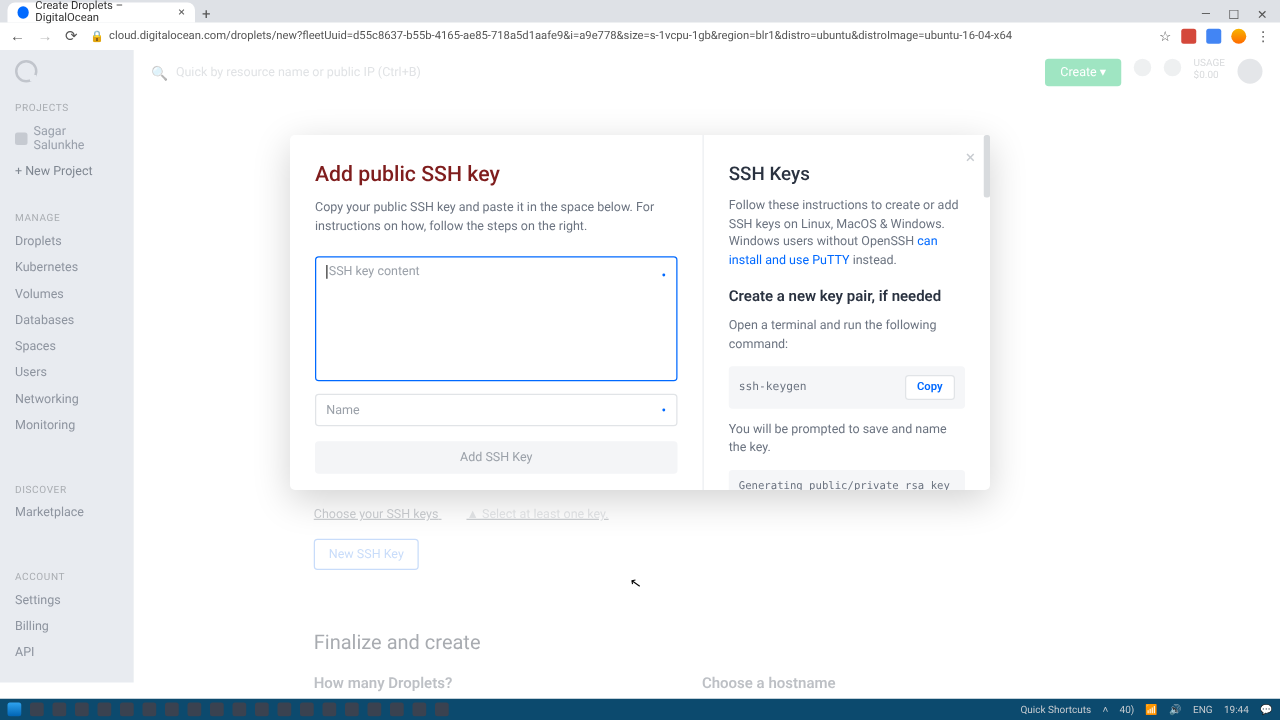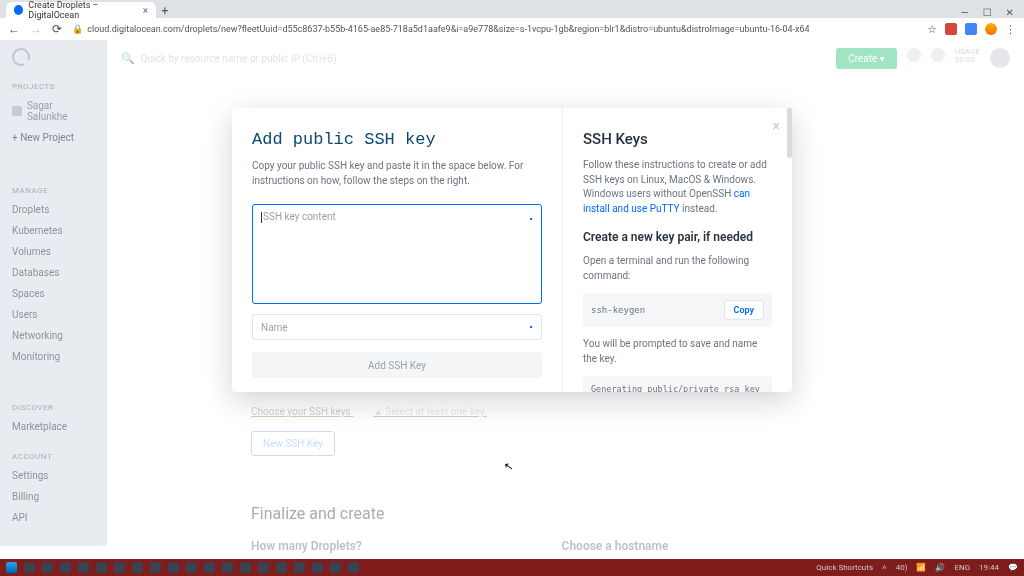--- a/index.html
+++ b/index.html
@@ -57,42 +57,42 @@
 .sub-col h4 { font-size:12px; color:#6c7481; font-weight:600; }
 .sub-col p { font-size:10px; color:#aeb3ba; margin-top:6px; max-width:260px; }
 .sub-col.wide p { max-width:380px; }
 
 
 .modal { position:absolute; left:232px; top:68px; width:560px; height:284px; background:#fff; border-radius:4px; box-shadow: 0 8px 30px rgba(0,0,0,.18); display:flex; }
 .modal-close { position:absolute; top:10px; right:12px; color:#c7cbd0; font-size:14px; }
 .m-left { width:330px; padding:22px 20px 0 20px; }
 .m-right { flex:1; border-left:1px solid #eceef1; padding:22px 20px 0 20px; overflow:hidden; position:relative; }
 .m-scroll { position:absolute; right:0; top:0; width:5px; height:50px; background:#d8dbde; border-radius:2px; }
-.m-title { font-size:17px; color:#0c4a6e; font-weight:500;font-family:Liberation Mono, monospace; }
+.m-title { font-size:17px; color:#7f1d1d; font-weight:500; }
 .m-sub { font-size:10px; color:#6c7481; margin-top:10px; line-height:1.45; }
 .m-link { color:#0069ff; }
 .textarea { width:100%; height:100px; border:1px solid #0069ff; border-radius:3px; margin-top:16px; padding:6px 8px; font-size:10px; color:#9ba1a9; position:relative; }
 .req-dot { position:absolute; right:8px; top:8px; color:#0069ff; font-size:11px; }
 .cursor { display:inline-block; width:0; height:11px; border-left:1px solid #333; vertical-align:middle; margin-right:1px;}
 .name-input { width:100%; height:26px; border:1px solid #e1e4e7; border-radius:3px; margin-top:10px; padding:0 8px; font-size:10px; color:#9ba1a9; position:relative; display:flex; align-items:center;}
 .name-input .req-dot { top:6px; }
 .add-key-btn { width:100%; height:26px; background:#f4f5f7; color:#9ba1a9; font-size:10px; margin-top:12px; display:flex; align-items:center; justify-content:center; border-radius:3px;}
 .r-title { font-size:15px; color:#2a3240; font-weight:500; }
 .r-text { font-size:10px; color:#6c7481; margin-top:10px; line-height:1.45; }
 .r-h3 { font-size:12px; color:#2a3240; font-weight:600; margin-top:14px; }
 .code-row { background:#f5f6f8; border-radius:3px; margin-top:10px; padding:7px 8px; display:flex; align-items:center; }
 .code-row code { font-family: Menlo, monospace; font-size:9px; color:#6c7481; }
 .copy-btn { margin-left:auto; background:#fff; border:1px solid #e1e4e7; color:#0069ff; font-size:9px; font-weight:600; padding:4px 9px; border-radius:3px; }
 .code-block { background:#f5f6f8; border-radius:3px; margin-top:10px; padding:8px 8px; font-family:Menlo,monospace; font-size:8.5px; color:#6c7481; line-height:1.35; white-space:pre-wrap; }
 
 
 .mouse { position:absolute; left:504px; top:420px; font-size:11px; color:#000; transform: rotate(-10deg); }
 
 
-.taskbar { position:absolute; bottom:0; left:0; right:0; height:17px; background:#7f1d1d; display:flex; align-items:center; padding:0 6px; gap:7px; }
+.taskbar { position:absolute; bottom:0; left:0; right:0; height:17px; background:#0c4a6e; display:flex; align-items:center; padding:0 6px; gap:7px; }
 .tb-ico { width:11px; height:11px; background:#3a4250; border-radius:2px; }
 .tb-ico.win { background:linear-gradient(#2ea3ef,#0064b4); }
 .tb-right { margin-left:auto; display:flex; align-items:center; gap:9px; color:#c7cbd0; font-size:8px; }
 .sidebar, .topbar, .main-bg { filter: saturate(.85); }
 .dim2 { position:absolute; left:107px; right:0; top:0; bottom:0; background: rgba(255,255,255,.55); }
 
 </style>
 </head>
 <body>
 
@@ -132,32 +132,32 @@
 
   <div class="sidebar">
     <div class="side-inner">
       <div class="logo"></div>
       <div class="side-head">PROJECTS</div>
       <div class="side-item project">
           <span class="proj-ico"></span>
           <span>Sagar Salunkhe</span>
         </div>
       <div class="new-proj">+  New Project</div>
-      <div class="side-head" style="margin-top:34px">MANAGE</div>
+      <div class="side-head" style="margin-top:18px">MANAGE</div>
       <div class="side-item">Droplets</div>
       <div class="side-item">Kubernetes</div>
       <div class="side-item">Volumes</div>
       <div class="side-item">Databases</div>
       <div class="side-item">Spaces</div>
       <div class="side-item">Users</div>
       <div class="side-item">Networking</div>
       <div class="side-item">Monitoring</div>
       <div class="side-head" style="margin-top:32px">DISCOVER</div>
       <div class="side-item">Marketplace</div>
-      <div class="side-head" style="margin-top:11px">ACCOUNT</div>
+      <div class="side-head" style="margin-top:32px">ACCOUNT</div>
       <div class="side-item">Settings</div>
       <div class="side-item">Billing</div>
       <div class="side-item">API</div>
     </div>
   </div>
 
   <div class="topbar">
     <div class="search-top">
       <span class="mag">🔍</span>
       <span>Quick by resource name or public IP (Ctrl+B)</span>

